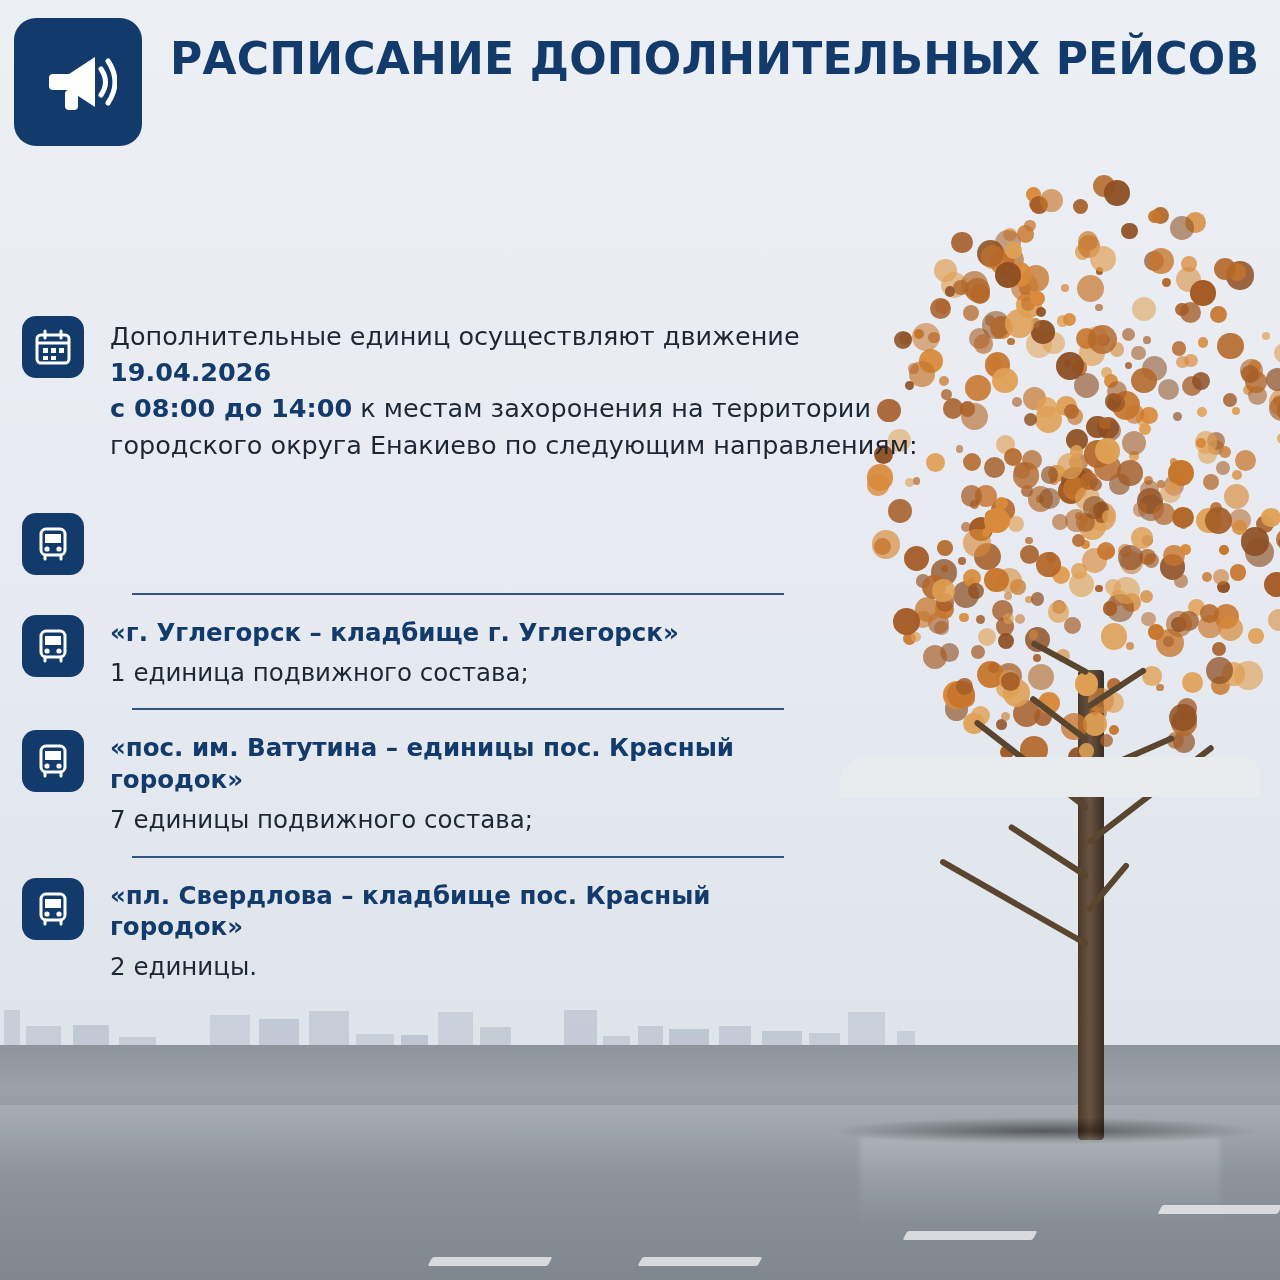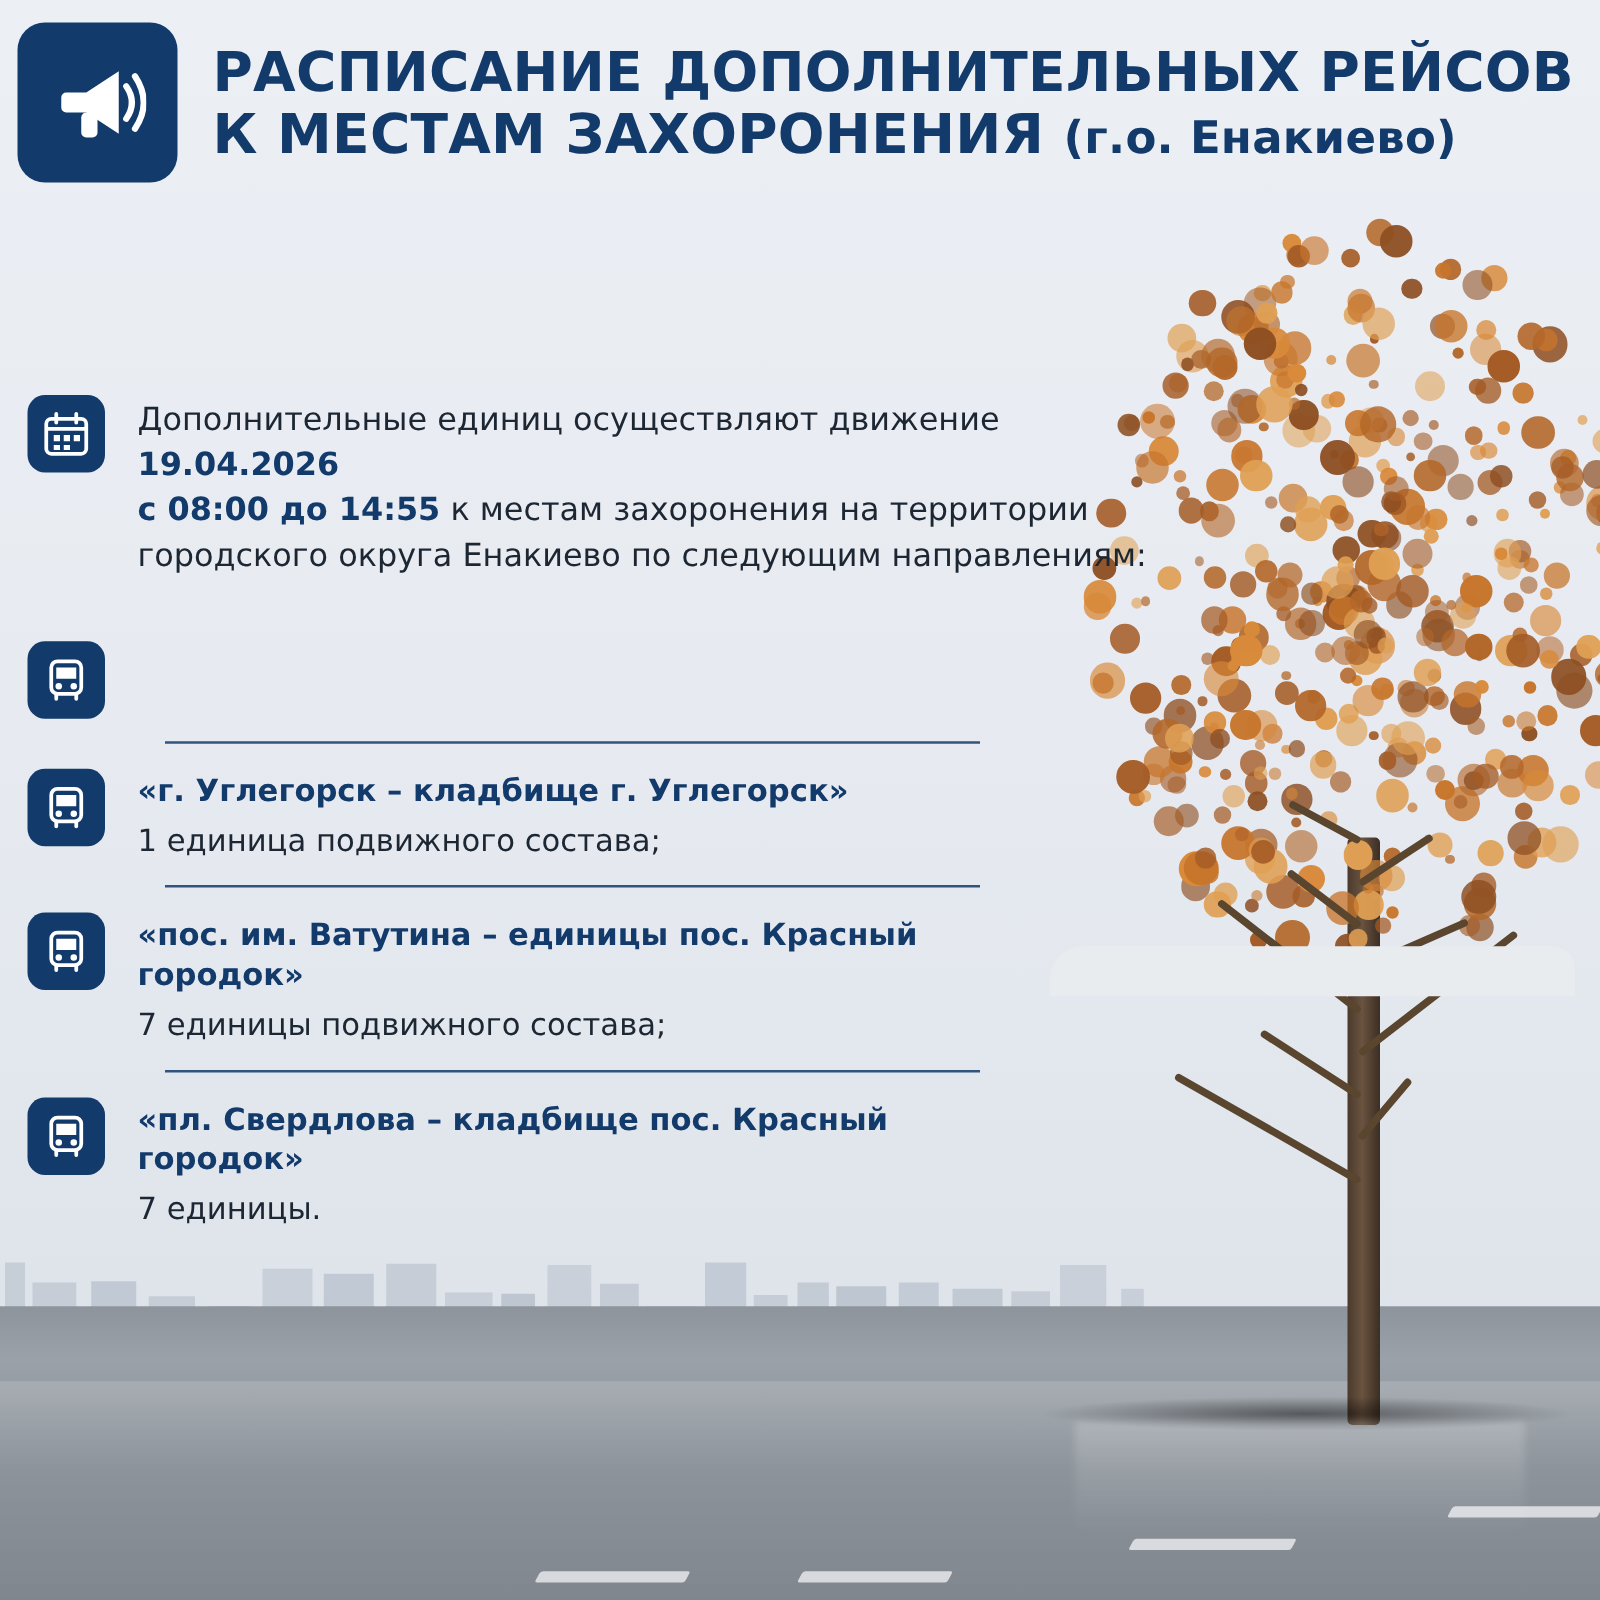--- a/index.html
+++ b/index.html
@@ -885,44 +885,40 @@
     <div class="header-icon">
       <svg width="78" height="78" viewBox="0 0 78 78" aria-hidden="true">
         <path d="M14 31 h16 L56 14 v50 L30 47 H14 a4 4 0 0 1-4-4 V35 a4 4 0 0 1 4-4 z" fill="#ffffff"></path>
         <rect x="26" y="47" width="13" height="20" rx="4" fill="#ffffff"></rect>
         <path d="M62 26 q9 13 0 26" stroke="#ffffff" stroke-width="5" fill="none" stroke-linecap="round"></path>
         <path d="M69 18 q14 21 0 42" stroke="#ffffff" stroke-width="5" fill="none" stroke-linecap="round"></path>
       </svg>
     </div>
     <div class="header-text">
       <div class="title-line">РАСПИСАНИЕ ДОПОЛНИТЕЛЬНЫХ РЕЙСОВ</div>
-      <div class="title-line">
-        <span>К МЕСТАМ ЗАХОРОНЕНИЯ</span>
-        <span class="title-suffix">(г.о. Енакиево)</span>
-      </div>
     </div>
   </div>
 
   <div class="intro">
     <div class="badge">
       <svg width="38" height="38" viewBox="0 0 38 38" aria-hidden="true">
         <rect x="3" y="7" width="32" height="28" rx="4" fill="none" stroke="#ffffff" stroke-width="3"></rect>
         <line x1="3" y1="15" x2="35" y2="15" stroke="#ffffff" stroke-width="3"></line>
         <line x1="11" y1="3" x2="11" y2="10" stroke="#ffffff" stroke-width="3" stroke-linecap="round"></line>
         <line x1="27" y1="3" x2="27" y2="10" stroke="#ffffff" stroke-width="3" stroke-linecap="round"></line>
         <rect x="9" y="20" width="5" height="5" fill="#ffffff"></rect>
         <rect x="17" y="20" width="5" height="5" fill="#ffffff"></rect>
         <rect x="25" y="20" width="5" height="5" fill="#ffffff"></rect>
         <rect x="9" y="28" width="5" height="4" fill="#ffffff"></rect>
         <rect x="17" y="28" width="5" height="4" fill="#ffffff"></rect>
       </svg>
     </div>
     <div class="intro-text">
       <span>Дополнительные единиц осуществляют движение </span><b>19.04.2026</b><br>
-      <b>с 08:00 до 14:55</b><span> к местам захоронения на территории городского округа Енакиево по следующим направлениям:</span>
+      <b>с 08:00 до 14:00</b><span> к местам захоронения на территории городского округа Енакиево по следующим направлениям:</span>
     </div>
   </div>
 
   <div class="routes" id="routes-host">
       <div class="route">
         <div class="badge">
           <svg width="38" height="38" viewBox="0 0 38 38" aria-hidden="true">
   <rect x="7" y="4" width="24" height="26" rx="5" fill="none" stroke="#ffffff" stroke-width="3"></rect>
   <rect x="11" y="9" width="16" height="9" fill="#ffffff"></rect>
   <circle cx="13" cy="24" r="2.6" fill="#ffffff"></circle>
@@ -973,21 +969,21 @@
   <rect x="7" y="4" width="24" height="26" rx="5" fill="none" stroke="#ffffff" stroke-width="3"></rect>
   <rect x="11" y="9" width="16" height="9" fill="#ffffff"></rect>
   <circle cx="13" cy="24" r="2.6" fill="#ffffff"></circle>
   <circle cx="25" cy="24" r="2.6" fill="#ffffff"></circle>
   <line x1="11" y1="30" x2="11" y2="34" stroke="#ffffff" stroke-width="3" stroke-linecap="round"></line>
   <line x1="27" y1="30" x2="27" y2="34" stroke="#ffffff" stroke-width="3" stroke-linecap="round"></line>
 </svg>
         </div>
         <div class="route-body">
           <div class="route-name">«пл. Свердлова – кладбище пос. Красный городок»</div>
-          <div class="route-units">7 единицы.</div>
+          <div class="route-units">2 единицы.</div>
         </div>
       </div>
     </div>
 
   <div class="bus">
     <div class="bus-shadow"></div>
     <div class="bus-reflection"></div>
     <div class="bus-roof"></div>
   </div>
 

